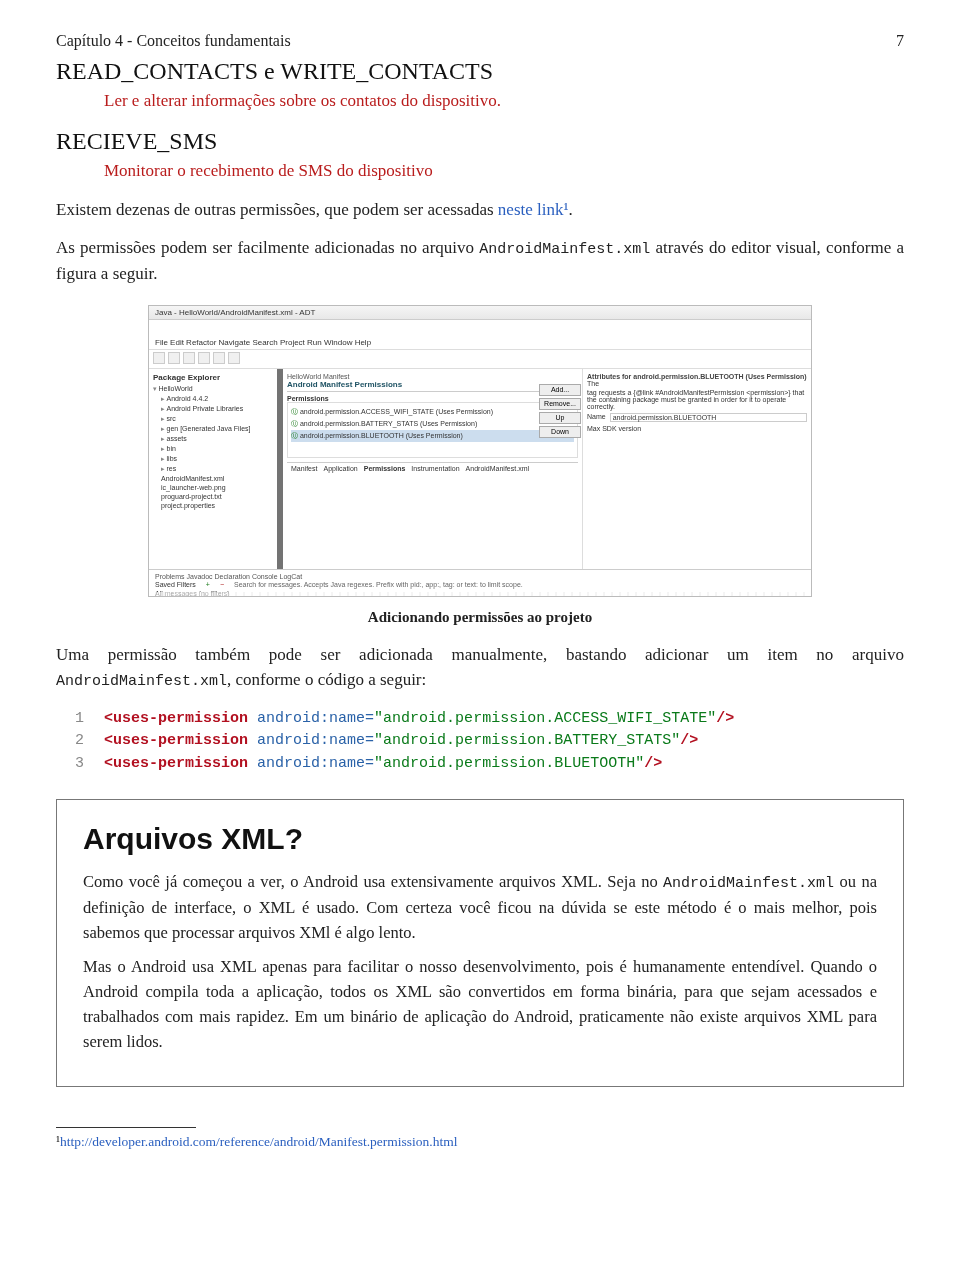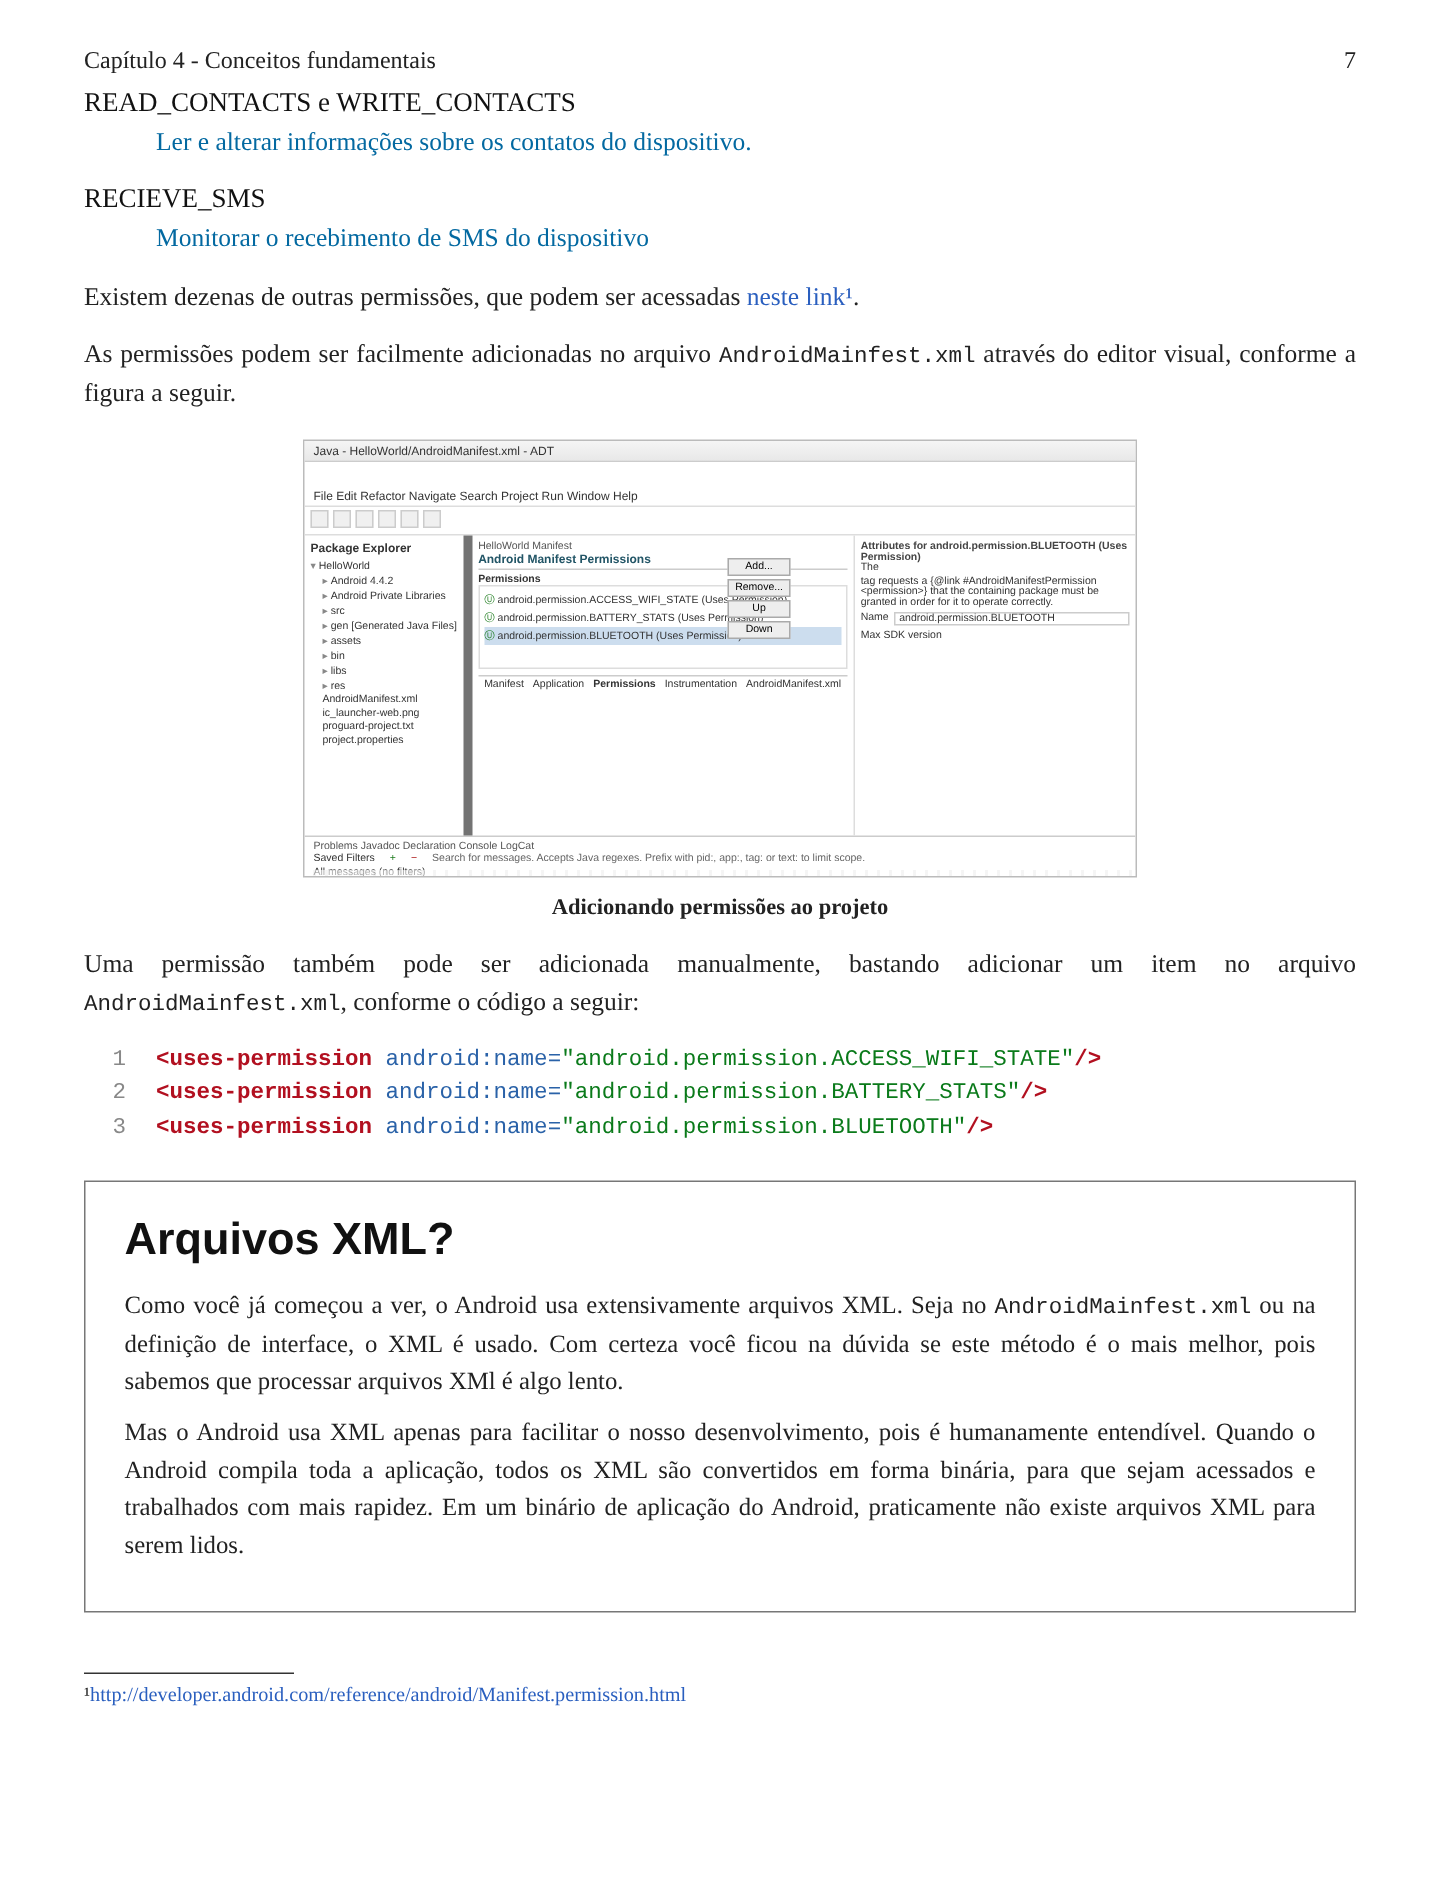--- a/index.html
+++ b/index.html
@@ -17,27 +17,27 @@
     min-height: 1267px;
   }
   .header-row {
     display: flex;
     justify-content: space-between;
     font-size: 16px;
     color: #222;
   }
   .heading-term {
     font-family: Georgia, serif;
-    font-size: 18px;
+    font-size: 24px;
     color: #111;
     margin: 8px 0 4px 0;
   }
   .heading-desc {
     font-size: 17px;
-    color: #0369a1;
+    color: #b91c1c;
     margin: 0 0 14px 48px;
     line-height: 1.45;
   }
   p.body {
     font-size: 17px;
     color: #222;
     line-height: 1.5;
     margin: 12px 0;
     text-align: justify;
   }
@@ -45,21 +45,21 @@
     color: #2a5fbf;
     margin-top: 44px;
   }
   code.inline {
     font-family: Consolas, 'Courier New', monospace;
     font-size: 15px;
     color: #222;
   }
   .figure {
     margin: 18px auto 12px auto;
-    width: 556px;
+    width: 664px;
   }
   .ide {
     border: 1px solid #bbb;
     background: #fff;
     font-family: Tahoma, Arial, sans-serif;
     font-size: 8px;
     color: #333;
     position: relative;
     height: 290px;
     overflow: hidden;

